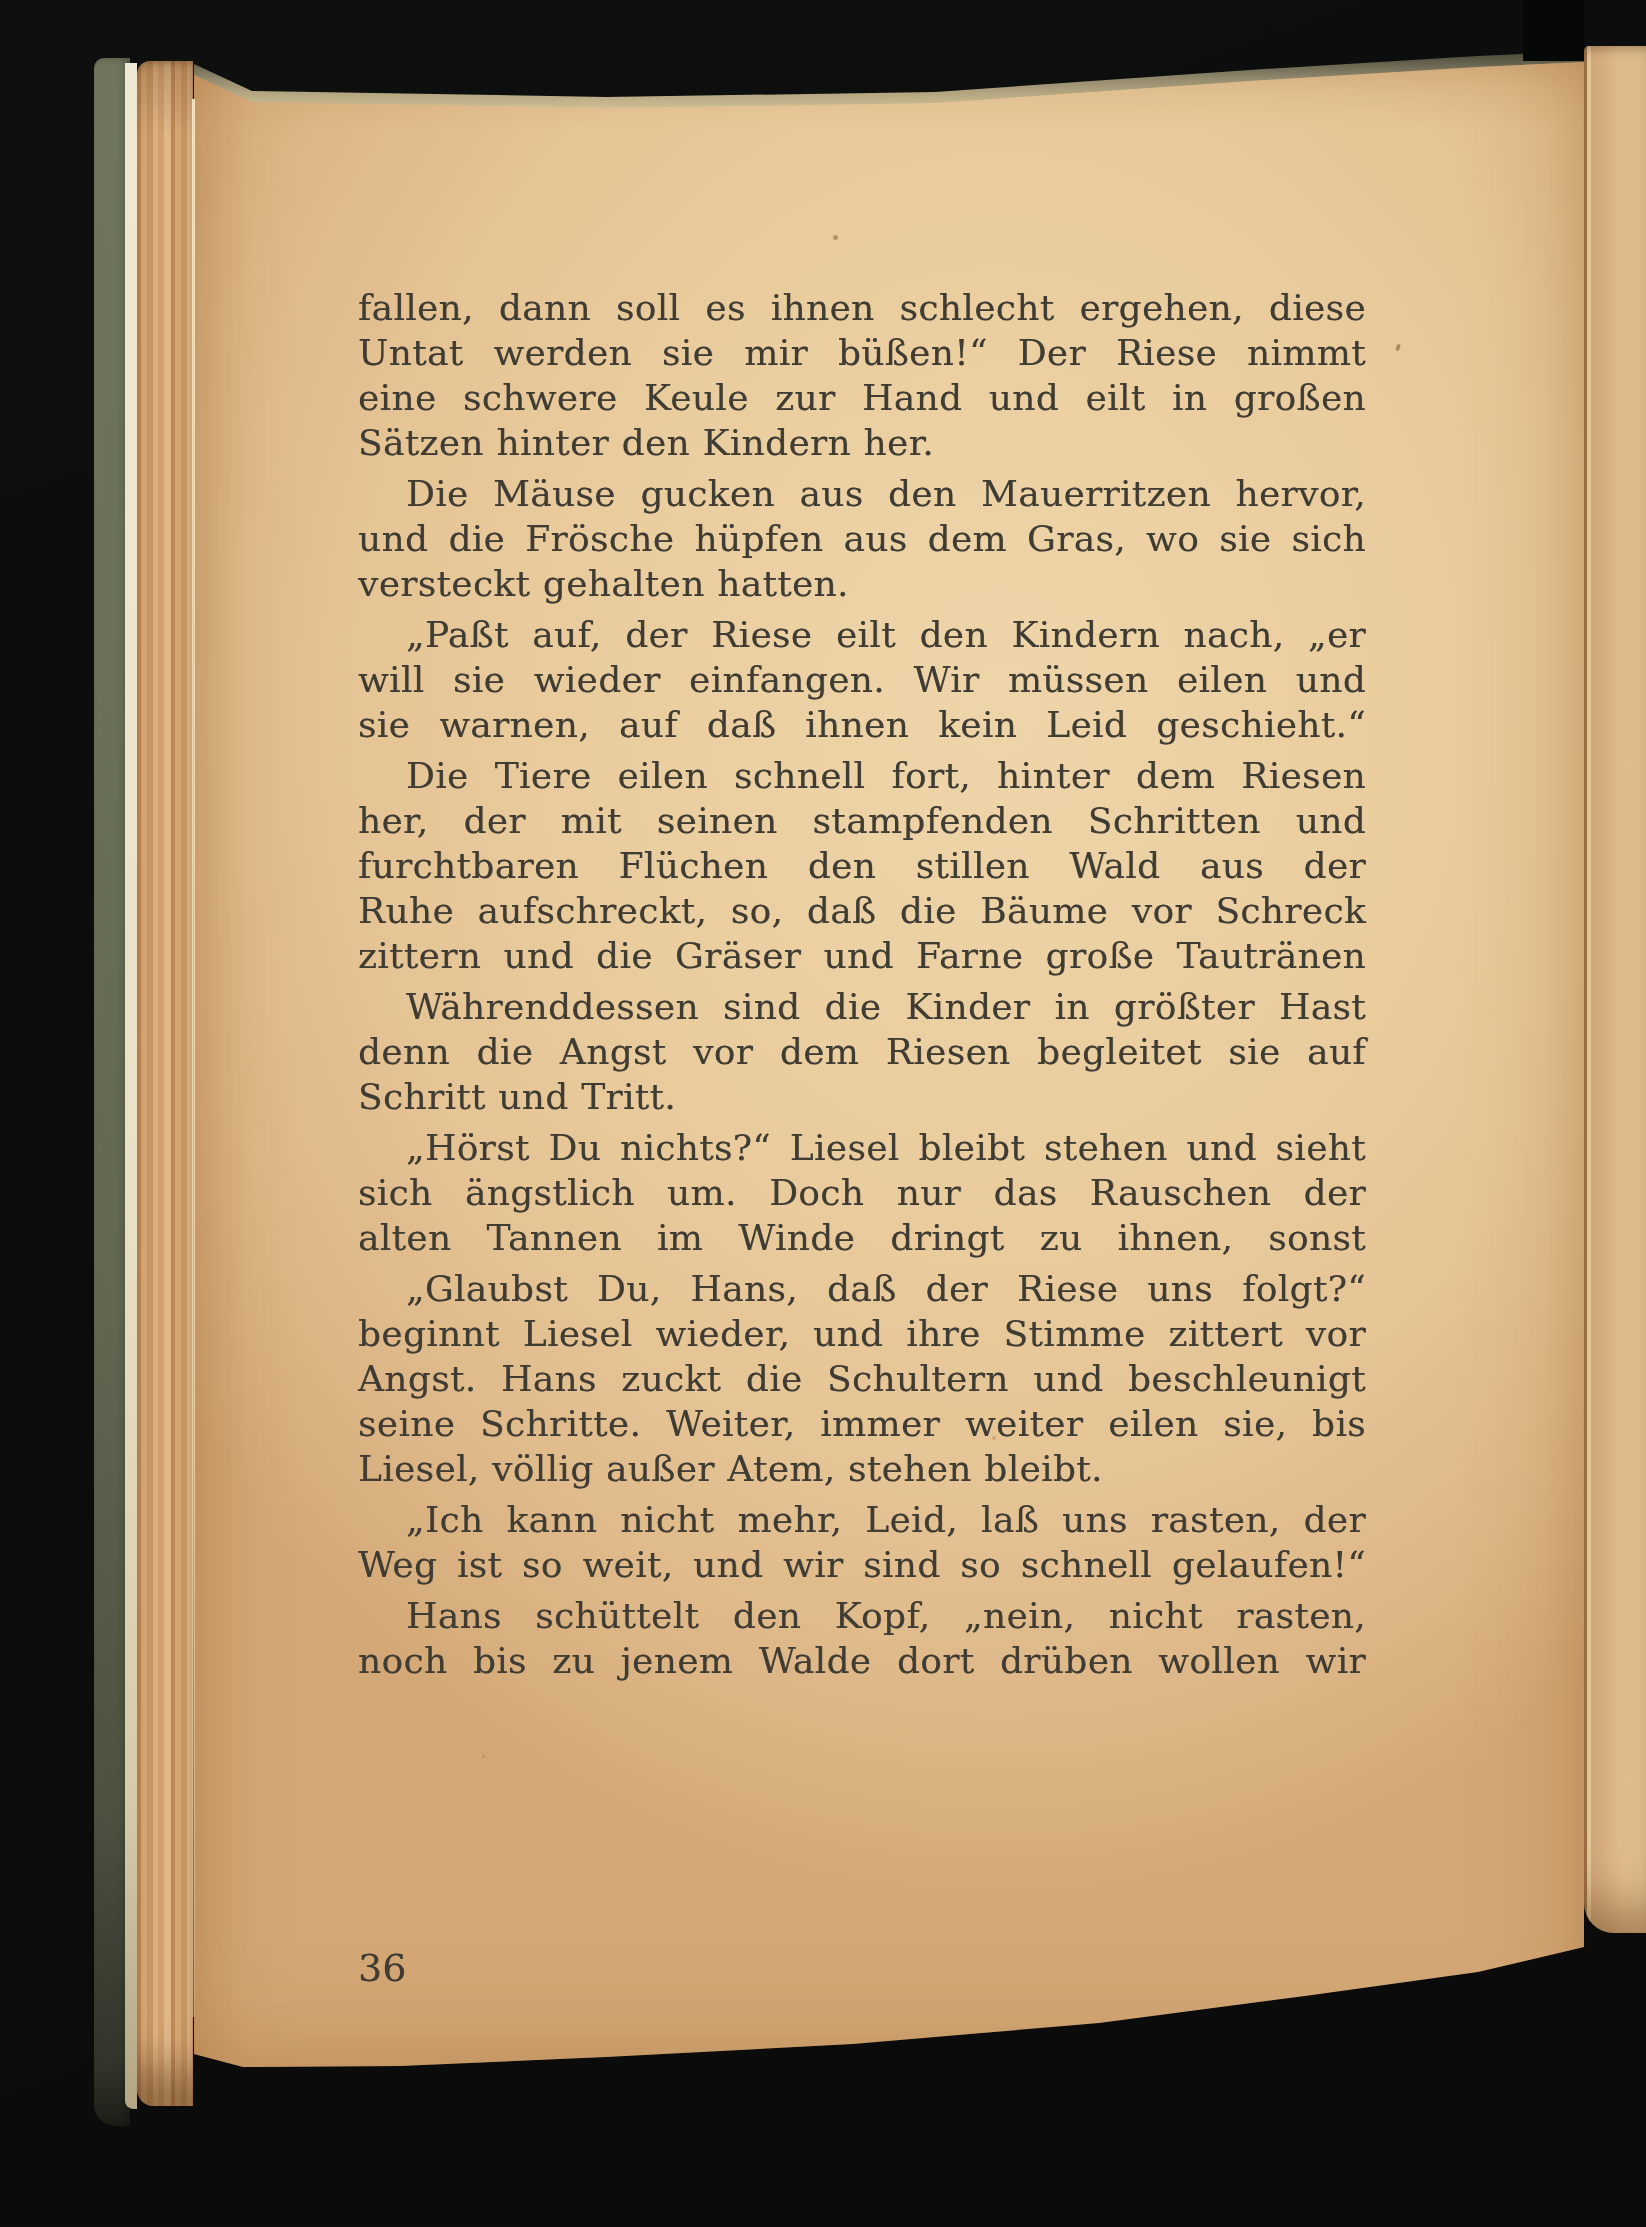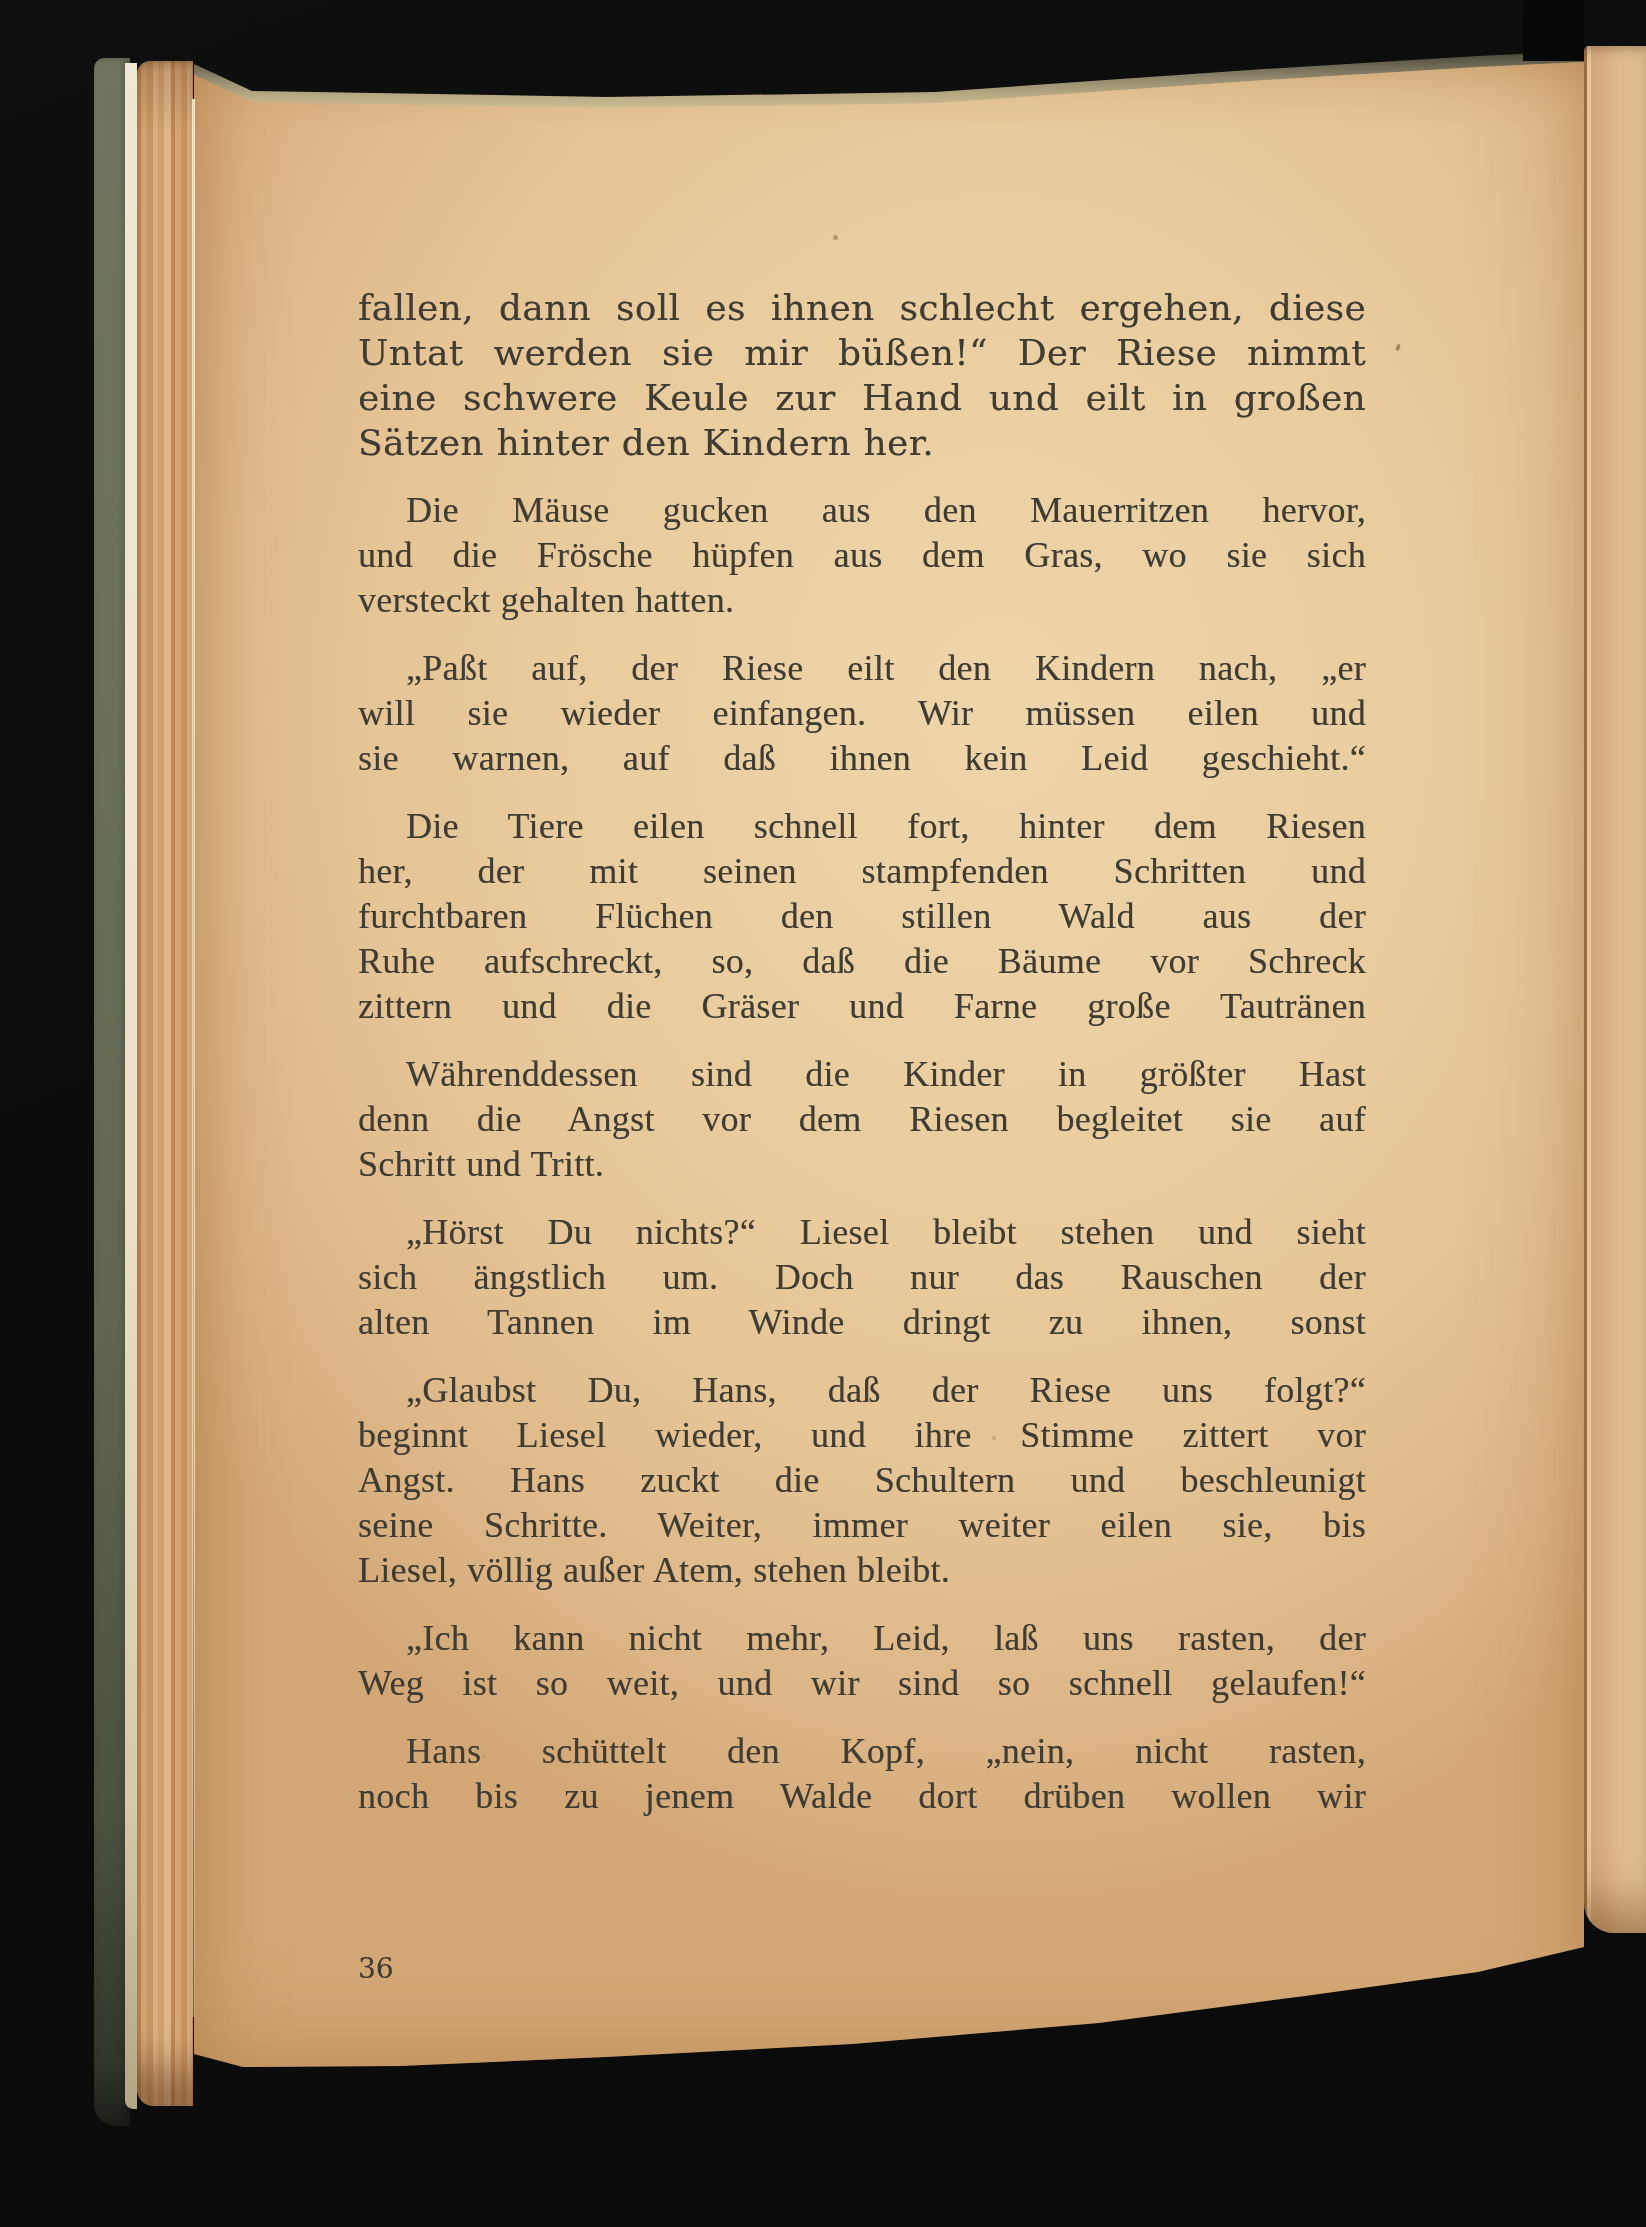--- a/index.html
+++ b/index.html
@@ -62,27 +62,27 @@
     box-shadow:inset 0 -41px 49px -18px rgba(115,72,32,.55), inset 0 8.2px 11.5px -6.6px rgba(70,45,20,.45);
   }
   
   .notch{position:absolute;left:1523px;top:0;width:61px;height:61px;background:#060707;}
   
   .text-block{
     position:absolute;left:358px;top:285px;width:1008px;
     color:#3f3c34;font-size:36px;line-height:45px;letter-spacing:0.3px;word-spacing:0.8px;
     text-shadow:0.3px 0.3px 0.6px rgba(55,48,40,.45);
   }
-  .para + .para{margin-top:23px;font-family:Liberation Serif, serif;}
+  .para + .para{margin-top:6px;}
   .line{text-align:justify;text-align-last:justify;}
   .line.last{text-align-last:left;}
   .para.indent .line.first{text-indent:48px;}
   .page-number{
     position:absolute;left:358px;top:1946px;
-    color:#3f3c34;font-size:28px;line-height:45px;
+    color:#3f3c34;font-size:38px;line-height:45px;
     text-shadow:0.3px 0.3px 0.6px rgba(55,48,40,.45);
   }
   
   .speck{position:absolute;border-radius:50%;background:rgba(140,95,55,.5);}
   .speck.s1{left:833px;top:235px;width:5px;height:5px;}
   .speck.s2{left:1396px;top:344px;width:4.1px;height:7.4px;transform:rotate(20deg);background:rgba(120,85,50,.55);}
   .speck.s3{left:581px;top:351px;width:3.3px;height:3.3px;background:rgba(140,95,55,.4);}
   .speck.s4{left:992px;top:1436px;width:4.1px;height:4.1px;background:rgba(140,95,55,.3);}
   .speck.s5{left:482px;top:1755px;width:3.3px;height:3.3px;background:rgba(140,95,55,.3);}
 </style>

